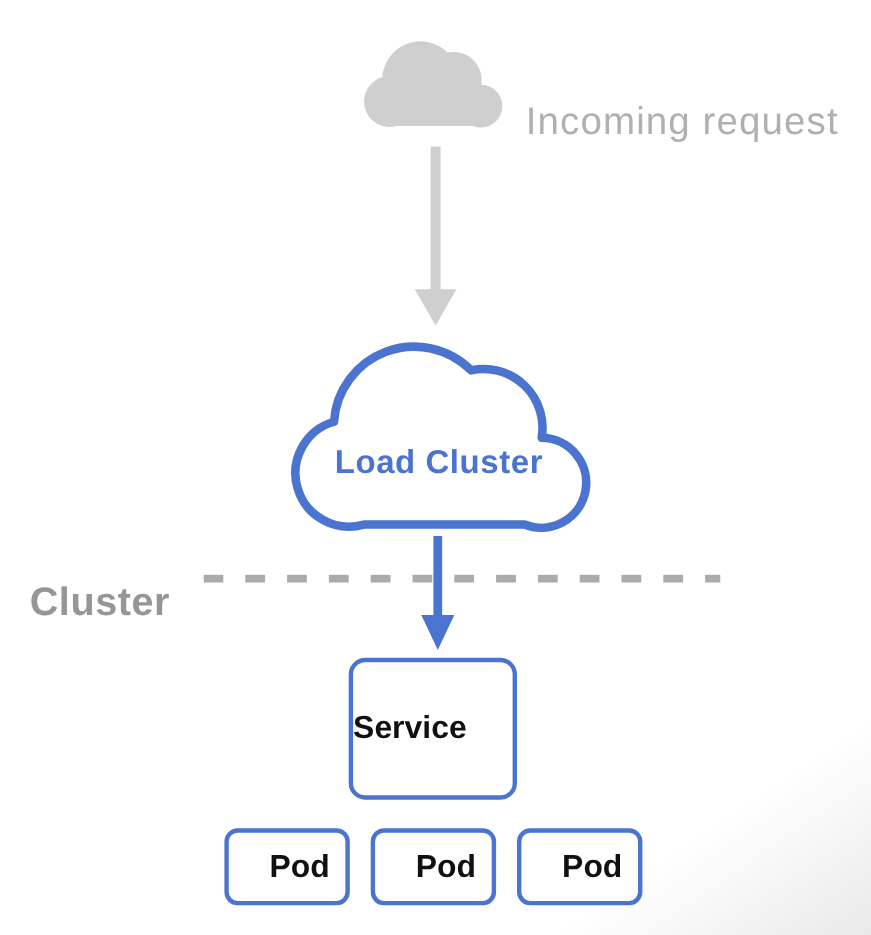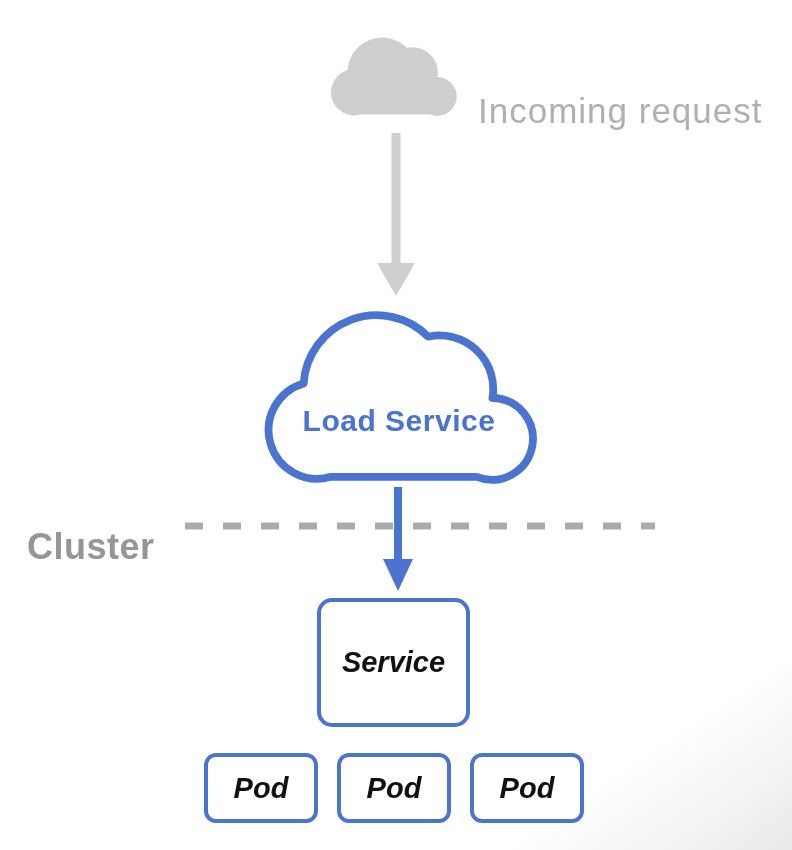--- a/index.html
+++ b/index.html
@@ -24,28 +24,28 @@
   .lb-label{
     left:253px;top:404px;width:292px;text-align:center;
     font-size:30px;font-weight:700;color:var(--blue);letter-spacing:.5px;
   }
   .cluster-label{
     left:27px;top:502px;font-size:36px;font-weight:700;
     color:var(--text_gray);letter-spacing:.5px;margin-top:24px;
   }
   .node{
     box-sizing:border-box;background:#ffffff;border:4px solid var(--blue);
-    display:flex;align-items:center;justify-content:center;
-    font-weight:700;color:var(--ink);font-style:italic;
+    display:flex;align-items:center;justify-content:flex-start;
+    font-weight:700;color:var(--ink);
   }
   .service-node{
     left:317px;top:598px;width:153px;height:129px;border-radius:15px;font-size:29px;
   }
   .pod-node{
-    top:753px;width:114px;height:70px;border-radius:12px;font-size:29px;
+    top:753px;width:114px;height:70px;border-radius:12px;font-size:29px;padding-left:37px;
   }
   .pod-1{left:204px;} .pod-2{left:337px;} .pod-3{left:470px;}
   .gray-cloud{left:323px;top:33px;color:var(--icon_gray);}
   .blue-cloud{left:253px;top:303px;color:var(--blue);}
   .gray-arrow{left:370px;top:133px;color:var(--icon_gray);}
   .blue-arrow{left:378px;top:487px;color:var(--blue);}
   .cluster-line{left:185px;top:522px;color:var(--dash_gray);}
   .corner-shade{
     right:0;bottom:0;width:280px;height:190px;pointer-events:none;
     background:linear-gradient(to top left, rgba(120,120,120,0.16), rgba(120,120,120,0.0) 52%);
@@ -66,21 +66,21 @@
 
   <svg class="abs gray-arrow" width="52" height="165" viewBox="0 0 52 165" aria-hidden="true">
     <rect x="21.5" y="0" width="9" height="132" fill="currentColor"></rect>
     <polygon points="7,130 45,130 26,163" fill="currentColor"></polygon>
   </svg>
 
   <svg class="abs blue-cloud" width="292" height="190" viewBox="0 0 300 190" aria-hidden="true">
     <path fill="#ffffff" stroke="currentColor" stroke-width="8" stroke-linejoin="round" d="M 80 176 A 50 50 0 1 1 52 80 A 75 75 0 0 1 180 32 A 55 55 0 0 1 246 95 A 42 42 0 1 1 230 176 Z"></path>
   </svg>
 
-  <div class="abs label lb-label">Load Service</div>
+  <div class="abs label lb-label">Load Cluster</div>
 
   <div class="abs label cluster-label">Cluster</div>
 
   <svg class="abs cluster-line" width="470" height="8" viewBox="0 0 470 8" aria-hidden="true">
     <line x1="0" y1="4" x2="470" y2="4" stroke="currentColor" stroke-width="7" stroke-dasharray="18 20"></line>
   </svg>
 
   <svg class="abs blue-arrow" width="40" height="106" viewBox="0 0 40 106" aria-hidden="true">
     <rect x="16" y="0" width="8" height="75" fill="currentColor"></rect>
     <polygon points="5,72 35,72 20,104" fill="currentColor"></polygon>

